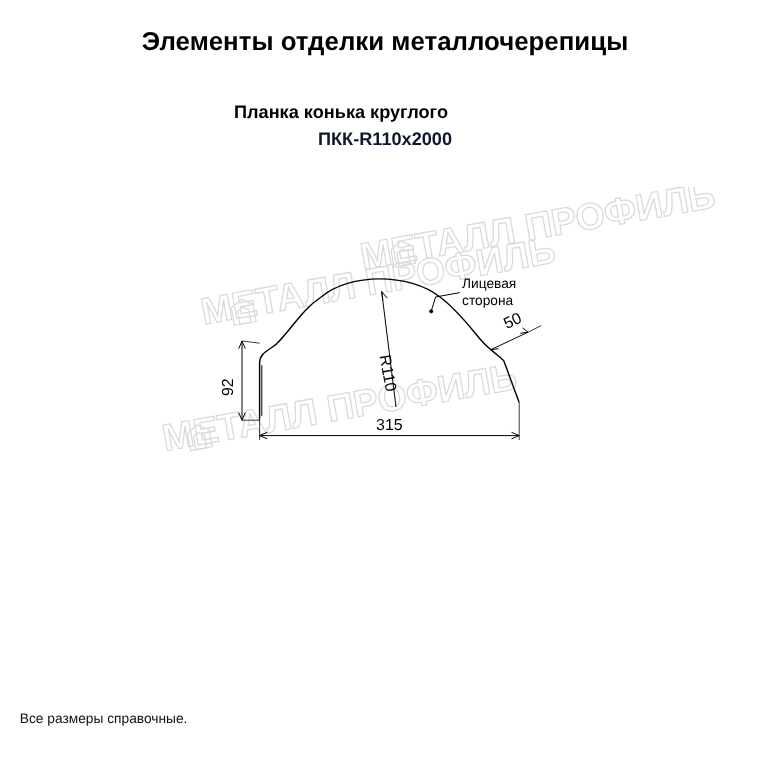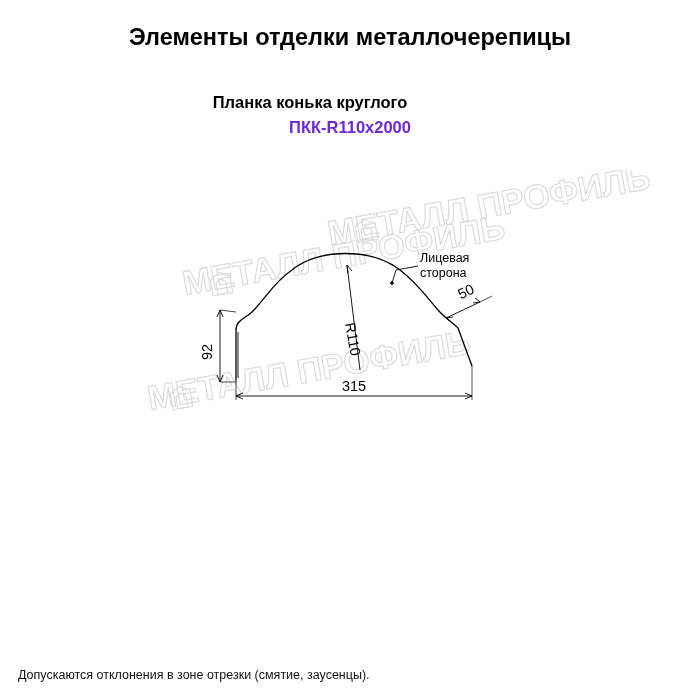--- a/index.html
+++ b/index.html
@@ -43,21 +43,21 @@
     color: #000;
   }
   .subtitle2 {
     position: absolute;
     top: 118px;
     left: 0;
     width: 700px;
     text-align: center;
     font-size: 16.5px;
     font-weight: bold;
-    color: #6d28d9;
+    color: #0f172a;
   }
   .drawing {
     position: absolute;
     top: 170px;
     left: 60px;
     width: 580px;
     height: 310px;
   }
   .watermarks {
     position: absolute;
@@ -194,15 +194,15 @@
       <g stroke="#000" stroke-width="0.9" fill="none">
         <path d="M332,113 L336,100 L358,96"></path>
         <circle cx="332" cy="113" r="1.4" fill="#000"></circle>
       </g>
       <text class="labeltext" x="360" y="92">Лицевая</text>
       <text class="labeltext" x="360" y="107">сторона</text>
 
     </svg>
   </div>
 
-  <div class="footer l2">Допускаются отклонения в зоне отрезки (смятие, заусенцы).</div>
+  <div class="footer l1">Все размеры справочные.</div>
 
 </div>
 
 </body></html>

